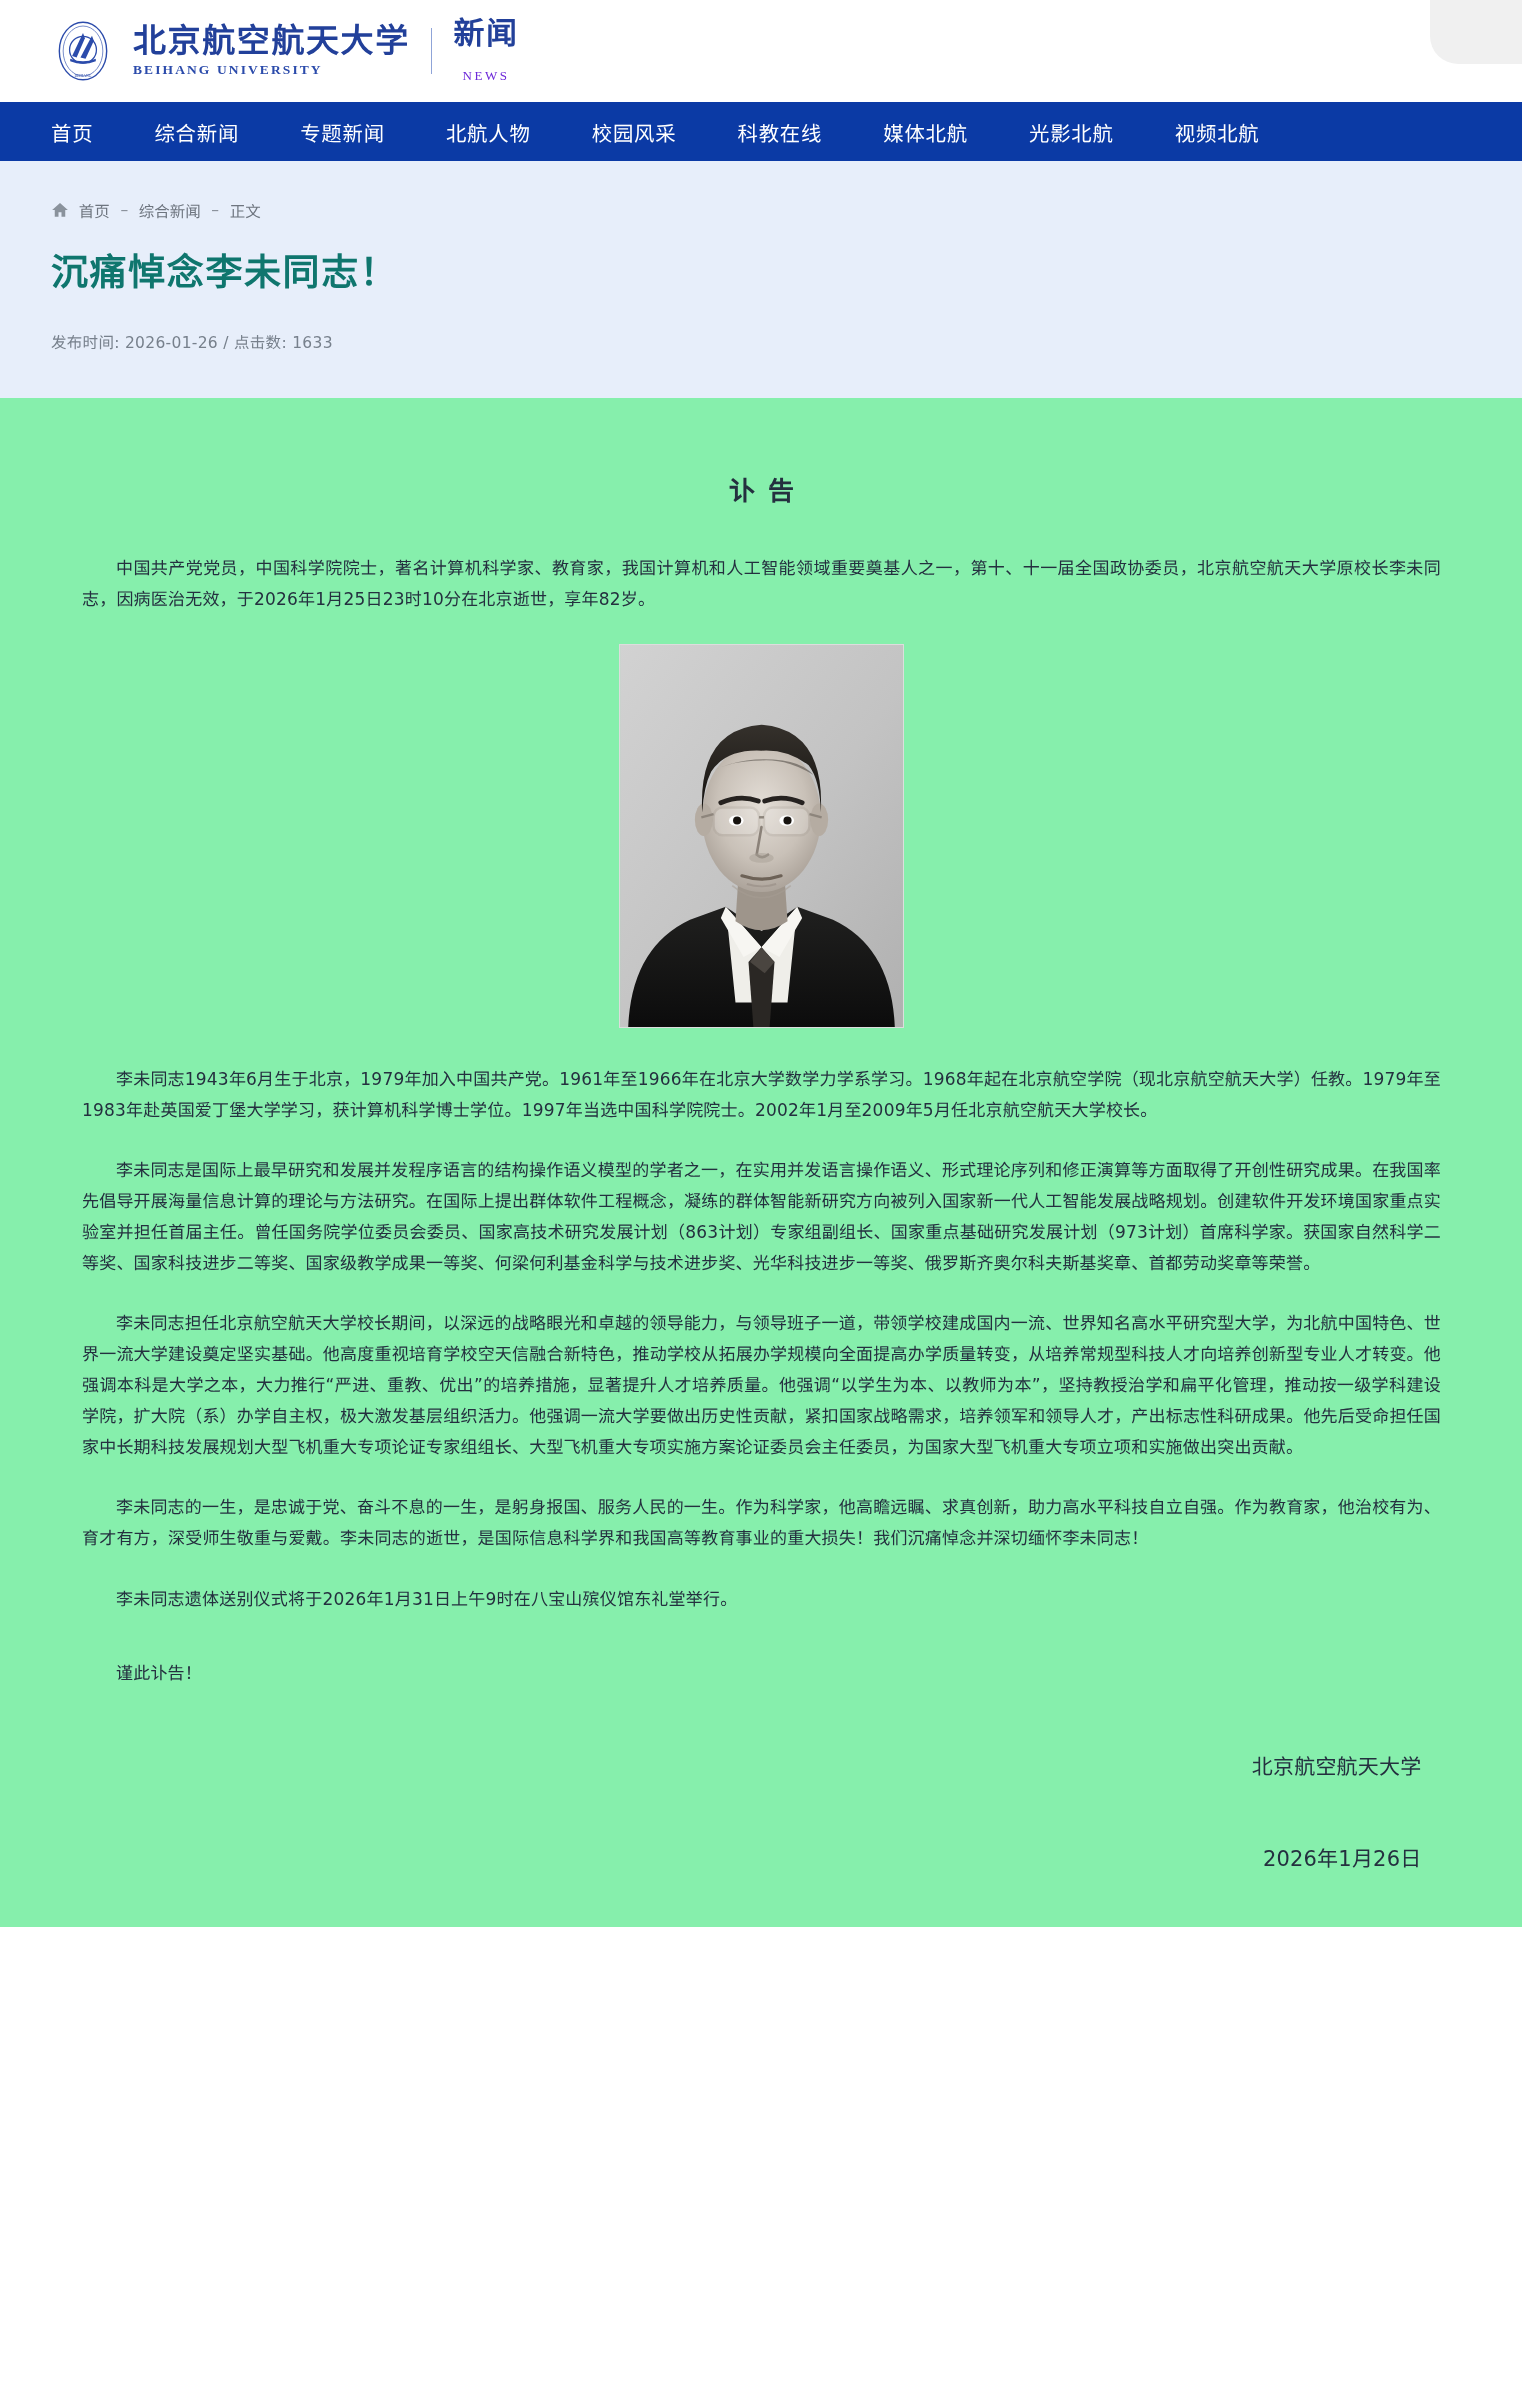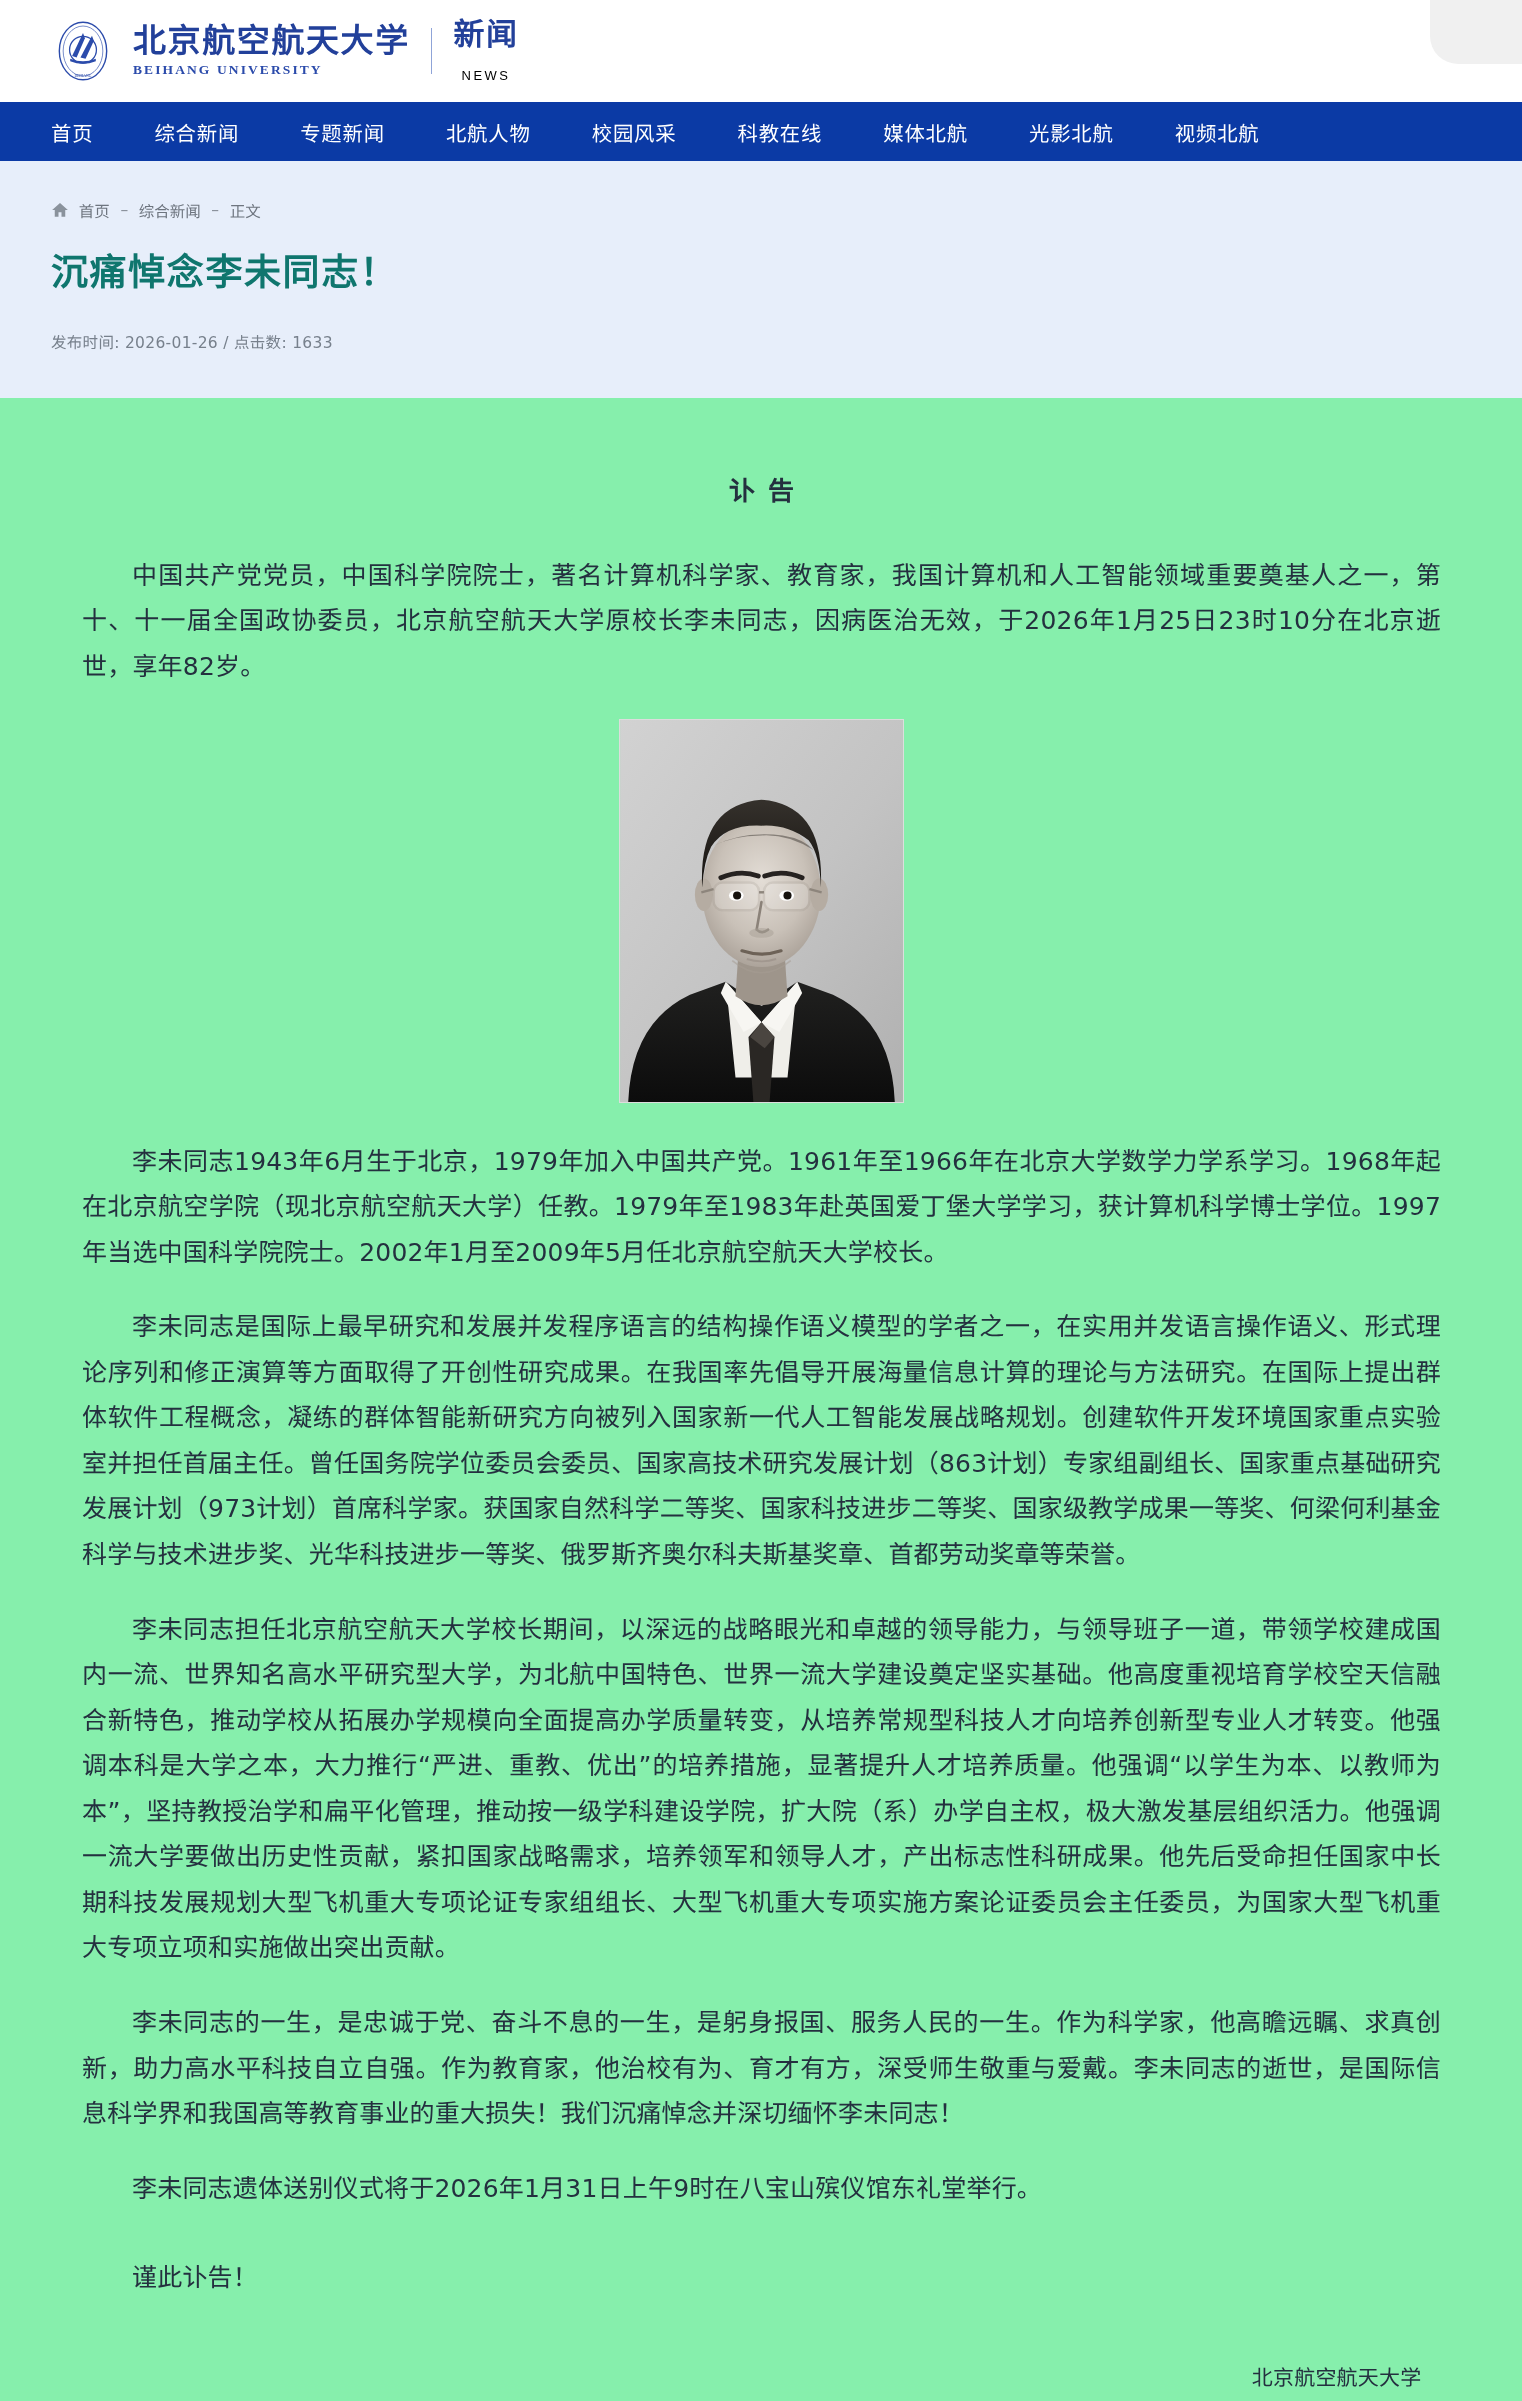--- a/index.html
+++ b/index.html
@@ -58,22 +58,22 @@
     font-weight: 700;
     color: #22409a;
     line-height: 1.05;
     letter-spacing: 1.6px;
     font-family: Liberation Serif, serif;
   }
   .news-en {
     font-size: 13px;
     font-weight: 400;
     letter-spacing: 2.5px;
-    color: #000000;
-    font-family: Liberation Sans, sans-serif;
+    color: #6d28d9;
+    font-family: Liberation Serif, serif;
     text-align: center;
     margin-top: 17px;
   }
 
   .header-right-panel {
     position: absolute;
     right: 0;
     top: 0;
     width: 93px;
     height: 64px;
@@ -149,21 +149,21 @@
     font-size: 26px;
     font-weight: 700;
     letter-spacing: 13px;
     color: #24303f;
     margin-bottom: 46px;
     text-indent: 13px;
     font-family: "DejaVu Sans", "Liberation Sans", sans-serif;
   }
 
   .para {
-    font-size: 25px;
+    font-size: 17px;
     line-height: 1.82;
     color: #24303f;
     text-indent: 2em;
     text-align: justify;
     margin-bottom: 29.4px;
     letter-spacing: 0.2px;
     font-family: "DejaVu Sans", "Liberation Sans", sans-serif;
   }
 
   .portrait-wrap {

